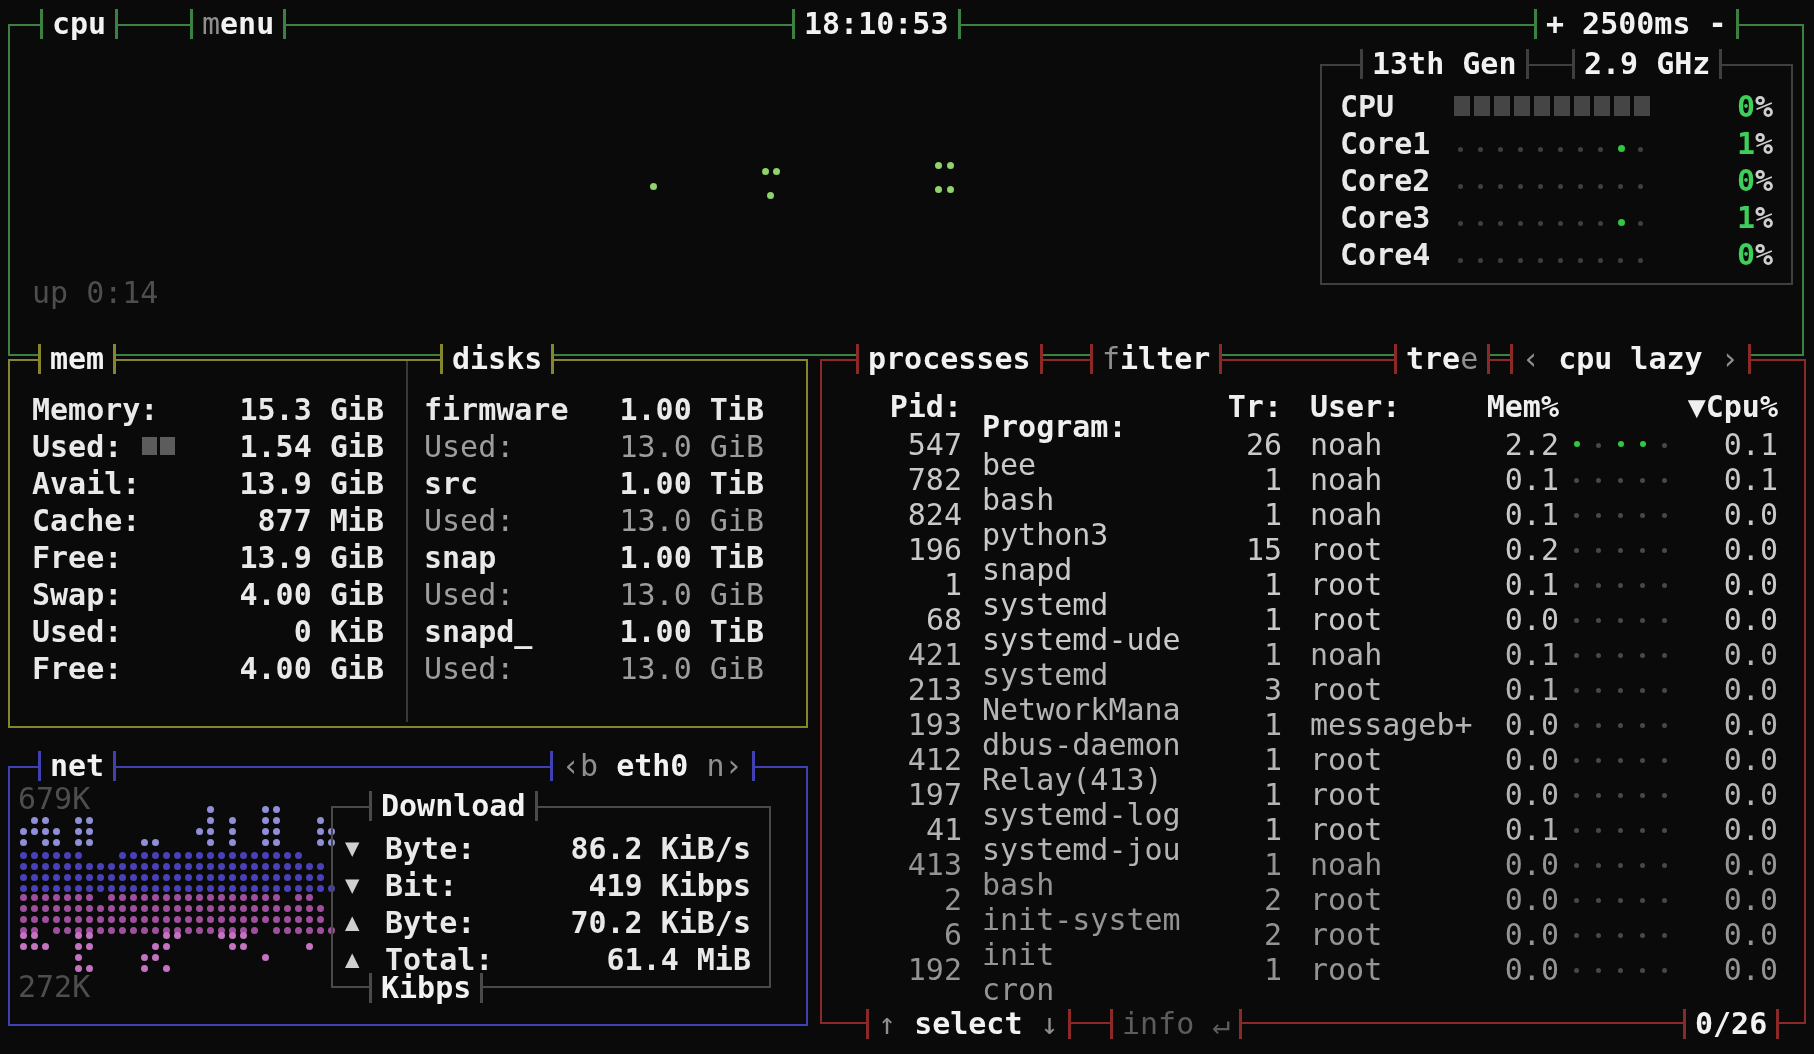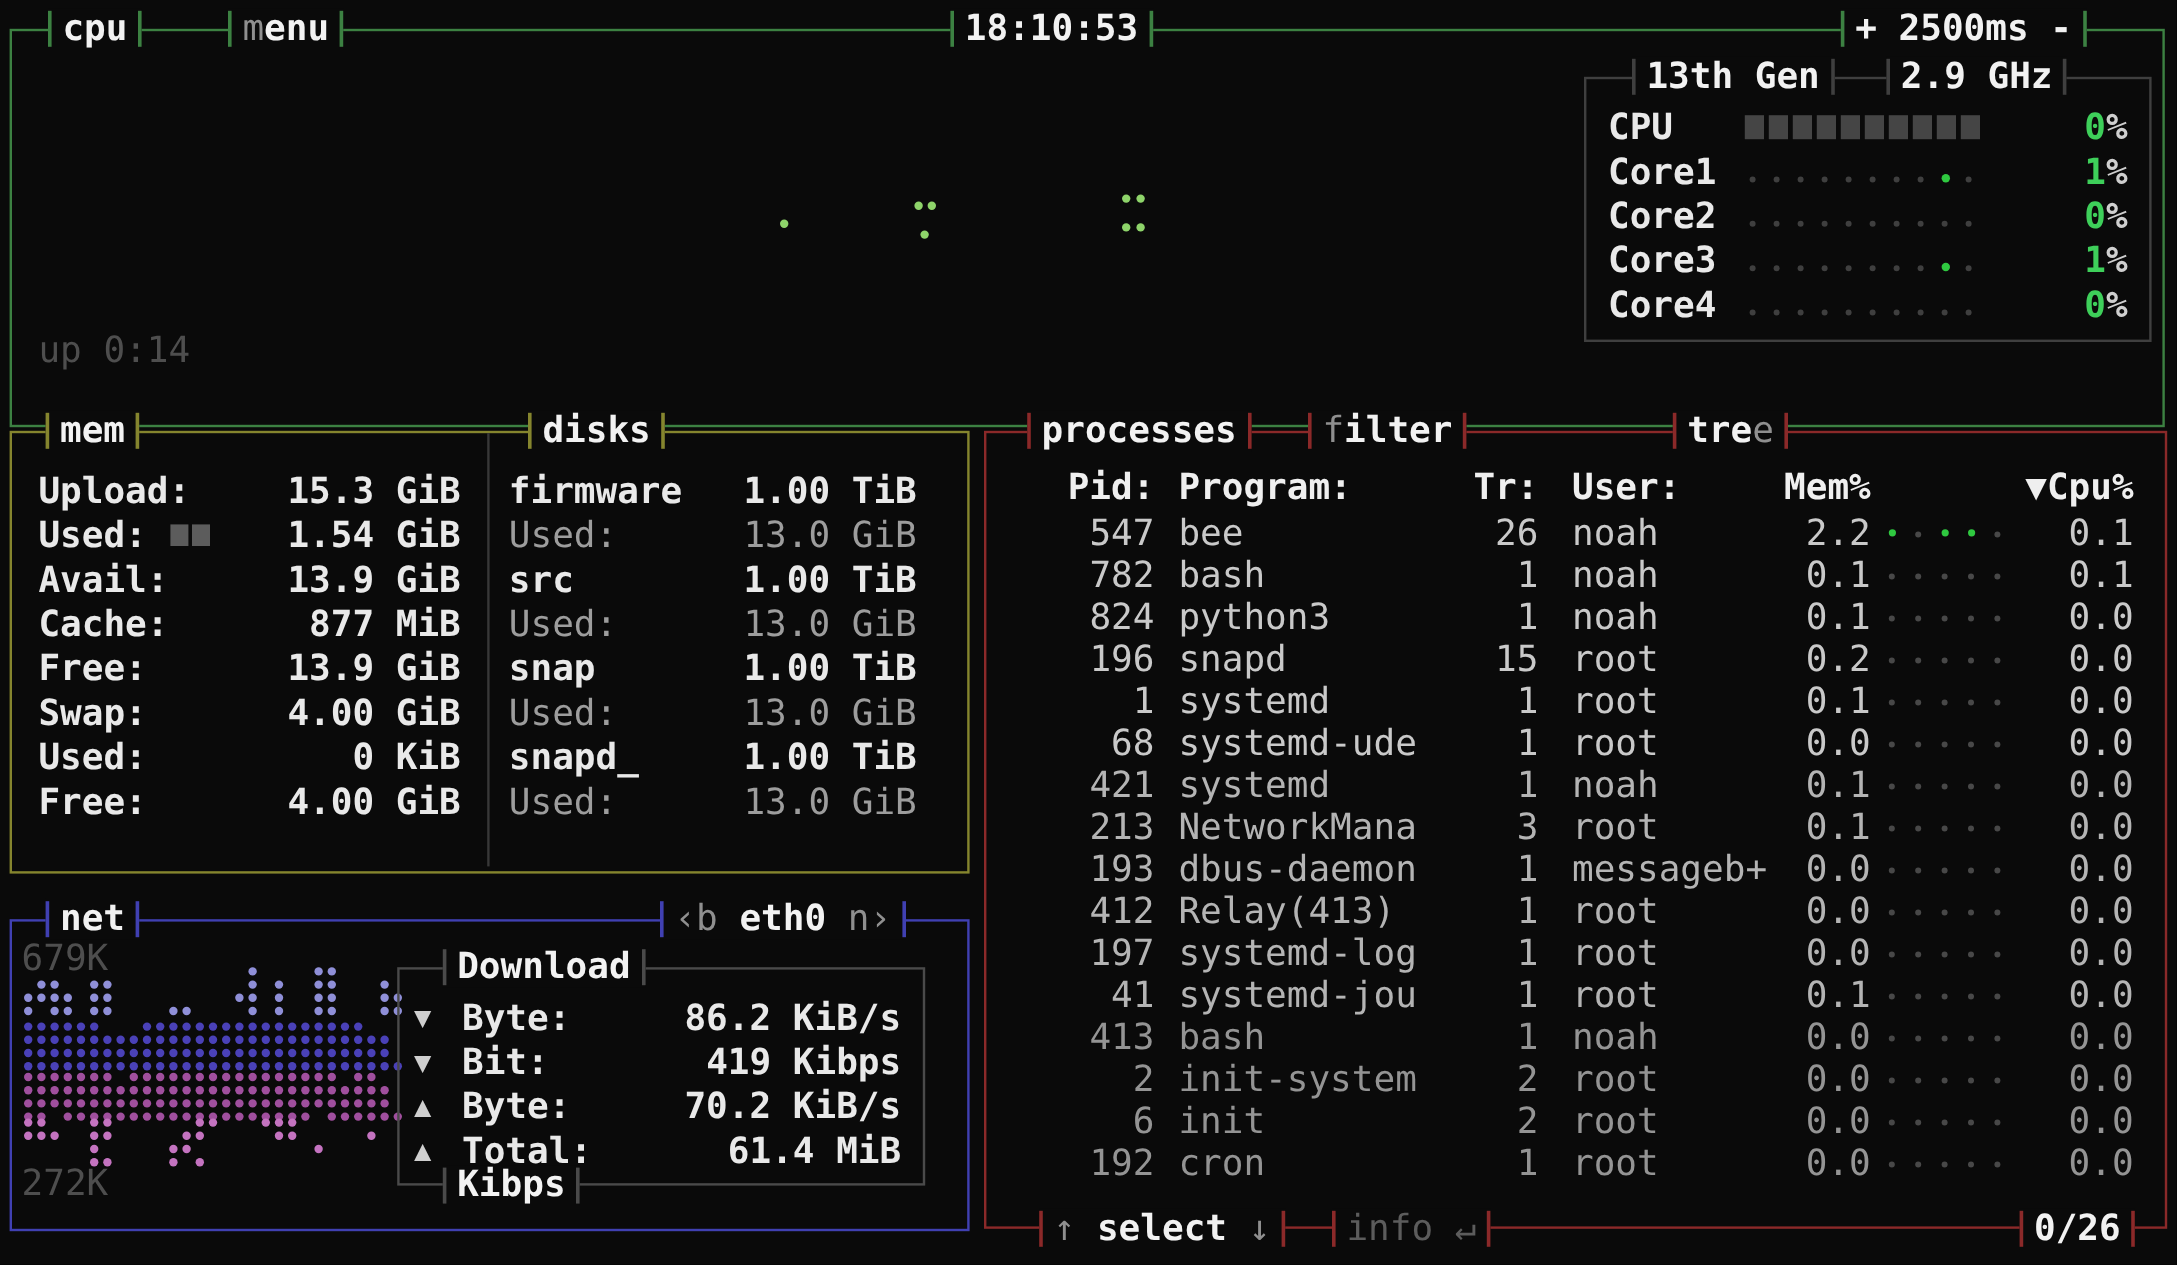--- a/index.html
+++ b/index.html
@@ -36,21 +36,21 @@
   .green-num{color:#3ecf5a;font-weight:700;}
   .unit{color:#cfcfcf;font-weight:700;}
 
   .dot{position:absolute;border-radius:50%;}
   .meter-block{width:16px;height:20px;background:#454545;}
   .flexrow{display:flex;gap:4px;align-items:center;}
 
   .proc-row{position:absolute;width:100%;height:35px;line-height:35px;white-space:pre;}
   .proc-row span.col{position:absolute;top:0;height:35px;}
   .c-pid{left:14px;width:126px;text-align:right;}
-  .c-prog{left:160px;width:235px;}
+  .c-prog{left:160px;width:235px;margin-top:20px;}
   .c-tr{left:400px;width:60px;text-align:right;}
   .c-user{left:488px;width:170px;}
   .c-mem{left:656px;width:81px;text-align:right;}
   .c-dots{left:748px;width:130px;}
   .c-cpu{left:875px;width:81px;text-align:right;}
   .hdr{font-weight:700;color:#efefef;}
 </style>
 </head>
 <body>
 
@@ -118,21 +118,21 @@
       <span class="txt">mem</span>
       <span class="tick"></span>
     </div>
     <div class="lbl t-olive" style="left:430px">
       <span class="tick"></span>
       <span class="txt">disks</span>
       <span class="tick"></span>
     </div>
     <div style="position:absolute;left:396px;top:0;width:2px;height:361px;background:#383838;"></div>
     <div id="mem-rows">
-        <div class="trow" style="left: 22px; top: 30px; width: 352px;"><span class="bright" style="position: absolute; left: 0px;">Upload:</span><span class="bright" style="position: absolute; right: 0px;">15.3 GiB</span></div>
+        <div class="trow" style="left: 22px; top: 30px; width: 352px;"><span class="bright" style="position: absolute; left: 0px;">Memory:</span><span class="bright" style="position: absolute; right: 0px;">15.3 GiB</span></div>
         <div class="trow" style="left: 22px; top: 67px; width: 352px;"><span class="bright" style="position: absolute; left: 0px;">Used:</span><span class="bright" style="position: absolute; right: 0px;">1.54 GiB</span><div class="flexrow" style="position: absolute; left: 110px; top: 9px; gap: 3px;"><div style="width: 15px; height: 18px; background: rgb(92, 92, 92);"></div><div style="width: 15px; height: 18px; background: rgb(92, 92, 92);"></div></div></div>
         <div class="trow" style="left: 22px; top: 104px; width: 352px;"><span class="bright" style="position: absolute; left: 0px;">Avail:</span><span class="bright" style="position: absolute; right: 0px;">13.9 GiB</span></div>
         <div class="trow" style="left: 22px; top: 141px; width: 352px;"><span class="bright" style="position: absolute; left: 0px;">Cache:</span><span class="bright" style="position: absolute; right: 0px;">877 MiB</span></div>
         <div class="trow" style="left: 22px; top: 178px; width: 352px;"><span class="bright" style="position: absolute; left: 0px;">Free:</span><span class="bright" style="position: absolute; right: 0px;">13.9 GiB</span></div>
         <div class="trow" style="left: 22px; top: 215px; width: 352px;"><span class="bright" style="position: absolute; left: 0px;">Swap:</span><span class="bright" style="position: absolute; right: 0px;">4.00 GiB</span></div>
         <div class="trow" style="left: 22px; top: 252px; width: 352px;"><span class="bright" style="position: absolute; left: 0px;">Used:</span><span class="bright" style="position: absolute; right: 0px;">0 KiB</span></div>
         <div class="trow" style="left: 22px; top: 289px; width: 352px;"><span class="bright" style="position: absolute; left: 0px;">Free:</span><span class="bright" style="position: absolute; right: 0px;">4.00 GiB</span></div>
       </div>
     <div id="disk-rows">
         <div class="trow" style="left: 414px; top: 30px; width: 340px;"><span class="bright" style="position: absolute; left: 0px;">firmware</span><span class="bright" style="position: absolute; right: 0px;">1.00 TiB</span></div>
@@ -472,20 +472,25 @@
     <div class="lbl t-red" style="left:268px">
       <span class="tick"></span>
       <span class="txt"><span class="dim">f</span><span>ilter</span></span>
       <span class="tick"></span>
     </div>
     <div class="lbl t-red" style="left:572px">
       <span class="tick"></span>
       <span class="txt"><span>tre</span><span class="dim">e</span></span>
       <span class="tick"></span>
     </div>
+    <div class="lbl t-red" style="left:688px">
+      <span class="tick"></span>
+      <span class="txt"><span class="dim">‹ </span><span>cpu lazy</span><span class="dim"> ›</span></span>
+      <span class="tick"></span>
+    </div>
 
     <div class="proc-row hdr" style="top:28px;">
       <span class="col c-pid">Pid:</span>
       <span class="col c-prog">Program:</span>
       <span class="col c-tr">Tr:</span>
       <span class="col c-user">User:</span>
       <span class="col c-mem">Mem%</span>
       <span class="col" style="left:845px;width:111px;text-align:right;"><span>▼</span><span>Cpu%</span></span>
     </div>
 

